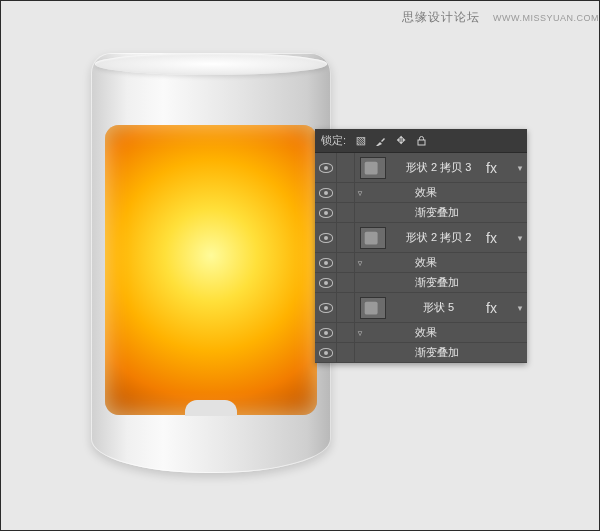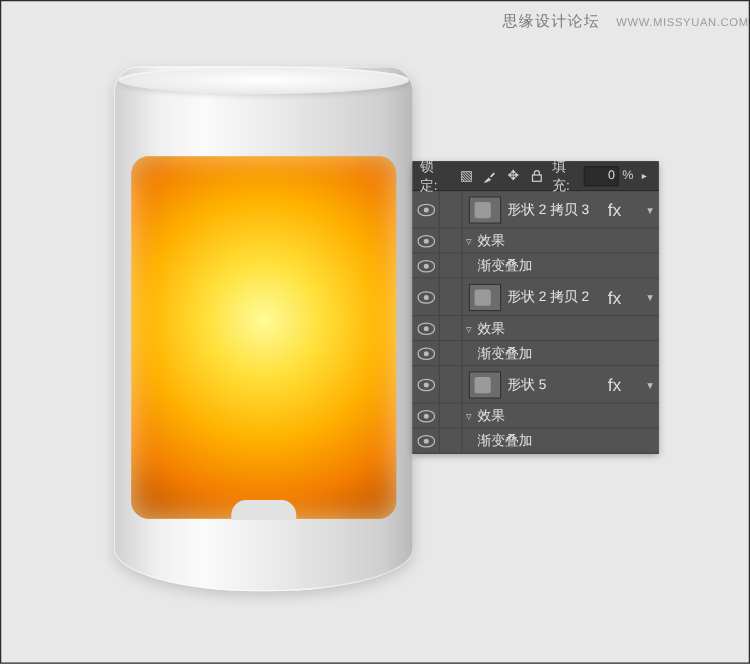--- a/index.html
+++ b/index.html
@@ -59,21 +59,21 @@
     left:50%; transform:translateX(-50%);
     bottom:-1px; width:52px; height:16px;
     background:#e2e2e2;
     border-radius:12px 12px 0 0/12px 12px 0 0;
   }
 
   
   .panel {
     position: absolute;
     right: 72px; top: 128px;
-    width: 197px;
+    width: 212px;
     background: #535353;
     color: #e0e0e0;
     font-size: 11px;
     box-shadow: 0 2px 6px rgba(0,0,0,.35);
   }
   .panel-header {
     height: 24px;
     background: #3a3a3a;
     display: flex; align-items: center;
     gap: 6px;
@@ -124,29 +124,29 @@
     border-right: 1px solid #464646;
   }
   .thumb {
     width: 26px; height: 22px;
     margin: 0 5px;
     background: #6c6c6c;
     border: 1px solid #333;
     position: relative;
   }
   .thumb svg { position:absolute; inset:0; }
-  .layer-name { flex: 1; color: #e6e6e6; }
+  .layer-name { flex: 1; color: #e6e6e6; text-align: center; }
   .fx-label {
     color: #ddd; font-size: 14px; margin-right: 18px;
   }
   .disc-tri {
     color: #bcbcbc; width: 10px; text-align: center; font-size: 9px;
     margin-right: 2px;
   }
-  .eff-name { color: #e0e0e0; }
+  .eff-name { color: #e0e0e0; margin-left: 48px; }
   .effect-row .pad, .effect-sub .pad { width: 6px; }
 </style>
 </head>
 <body>
 
 <div class="watermark">
   <span>思缘设计论坛</span>
   &nbsp;
   <span class="small">WWW.MISSYUAN.COM</span>
 </div>
@@ -167,26 +167,20 @@
           <path d="M1 11 L5 7 L7 9 L3 11 Z M6 6 L9 3 L10 4 L7 7 Z" fill="#cfcfcf"></path>
         </svg>
     </span>
     <span class="hicon">✥</span>
     <span class="hicon">
       <svg width="11" height="11" viewBox="0 0 11 11">
           <rect x="2" y="5" width="7" height="5" fill="none" stroke="#cfcfcf"></rect>
           <path d="M3.5 5 V3.5 a2 2 0 0 1 4 0 V5" fill="none" stroke="#cfcfcf"></path>
         </svg>
     </span>
-    <div class="fill-group">
-      <span class="label">填充:</span>
-      <input class="fill-val" value="0" style="">
-      <span class="pct">%</span>
-      <span class="hicon" style="font-size:8px;">▸</span>
-    </div>
   </div>
 
   <div class="layer-list">
 
     <div class="layer-row">
       <div class="eye-cell">
           <span class="eye"></span>
         </div>
       <div class="link-cell"></div>
       <div class="thumb">

